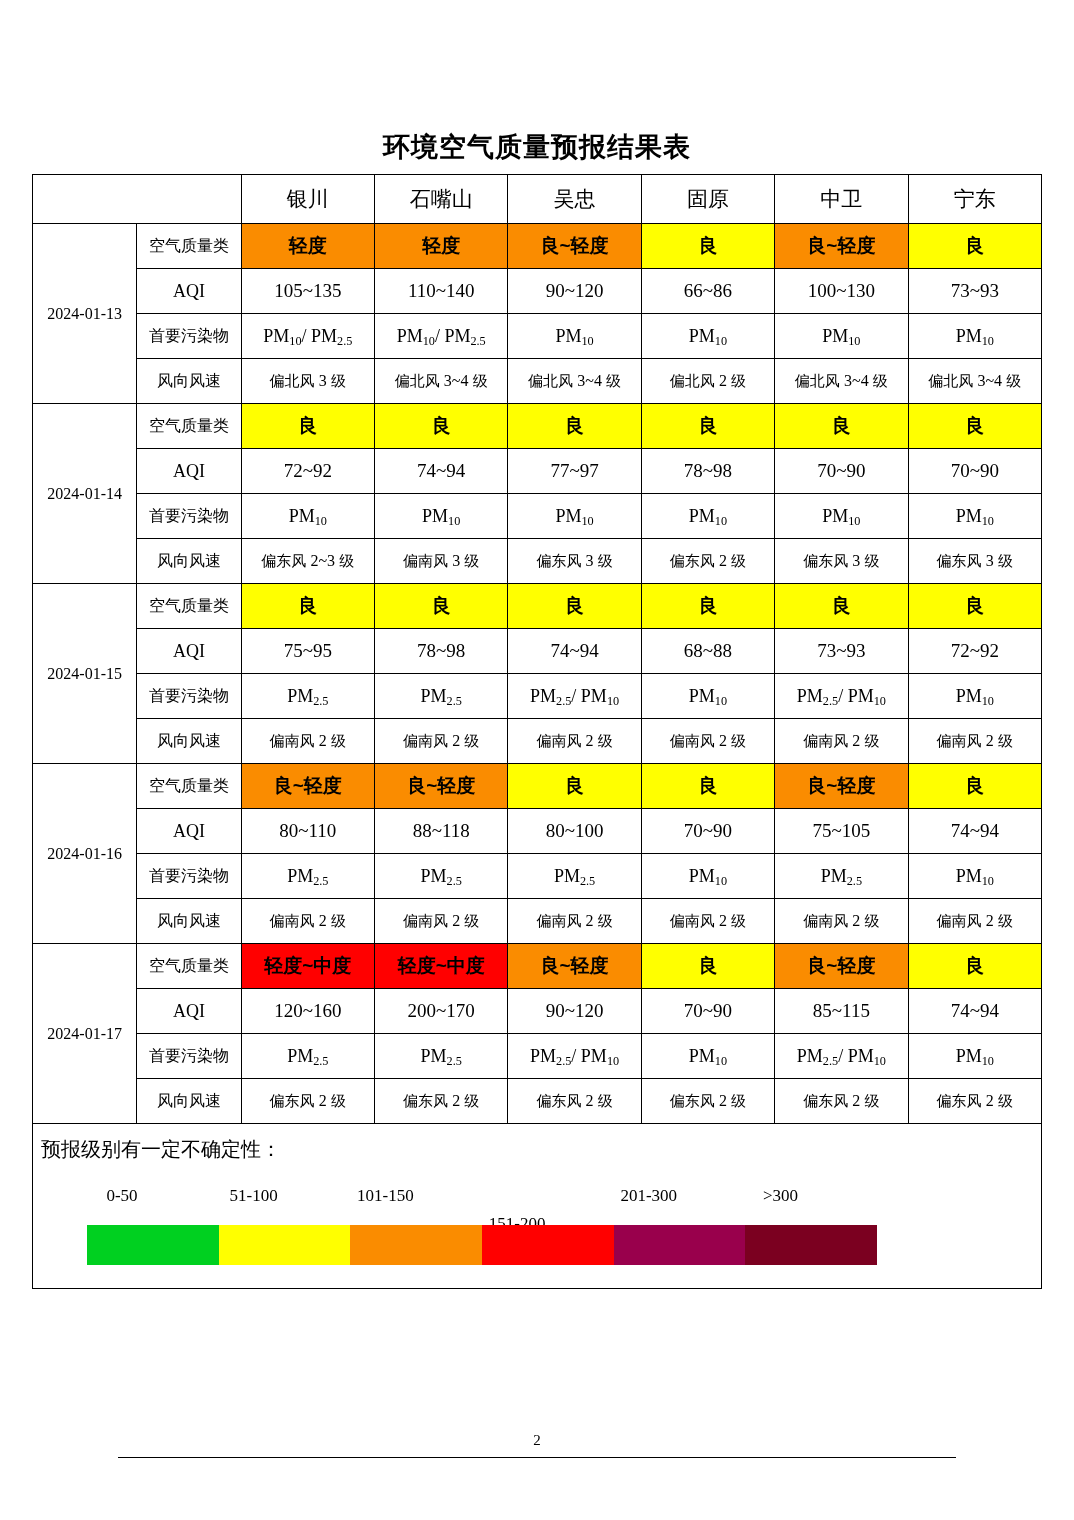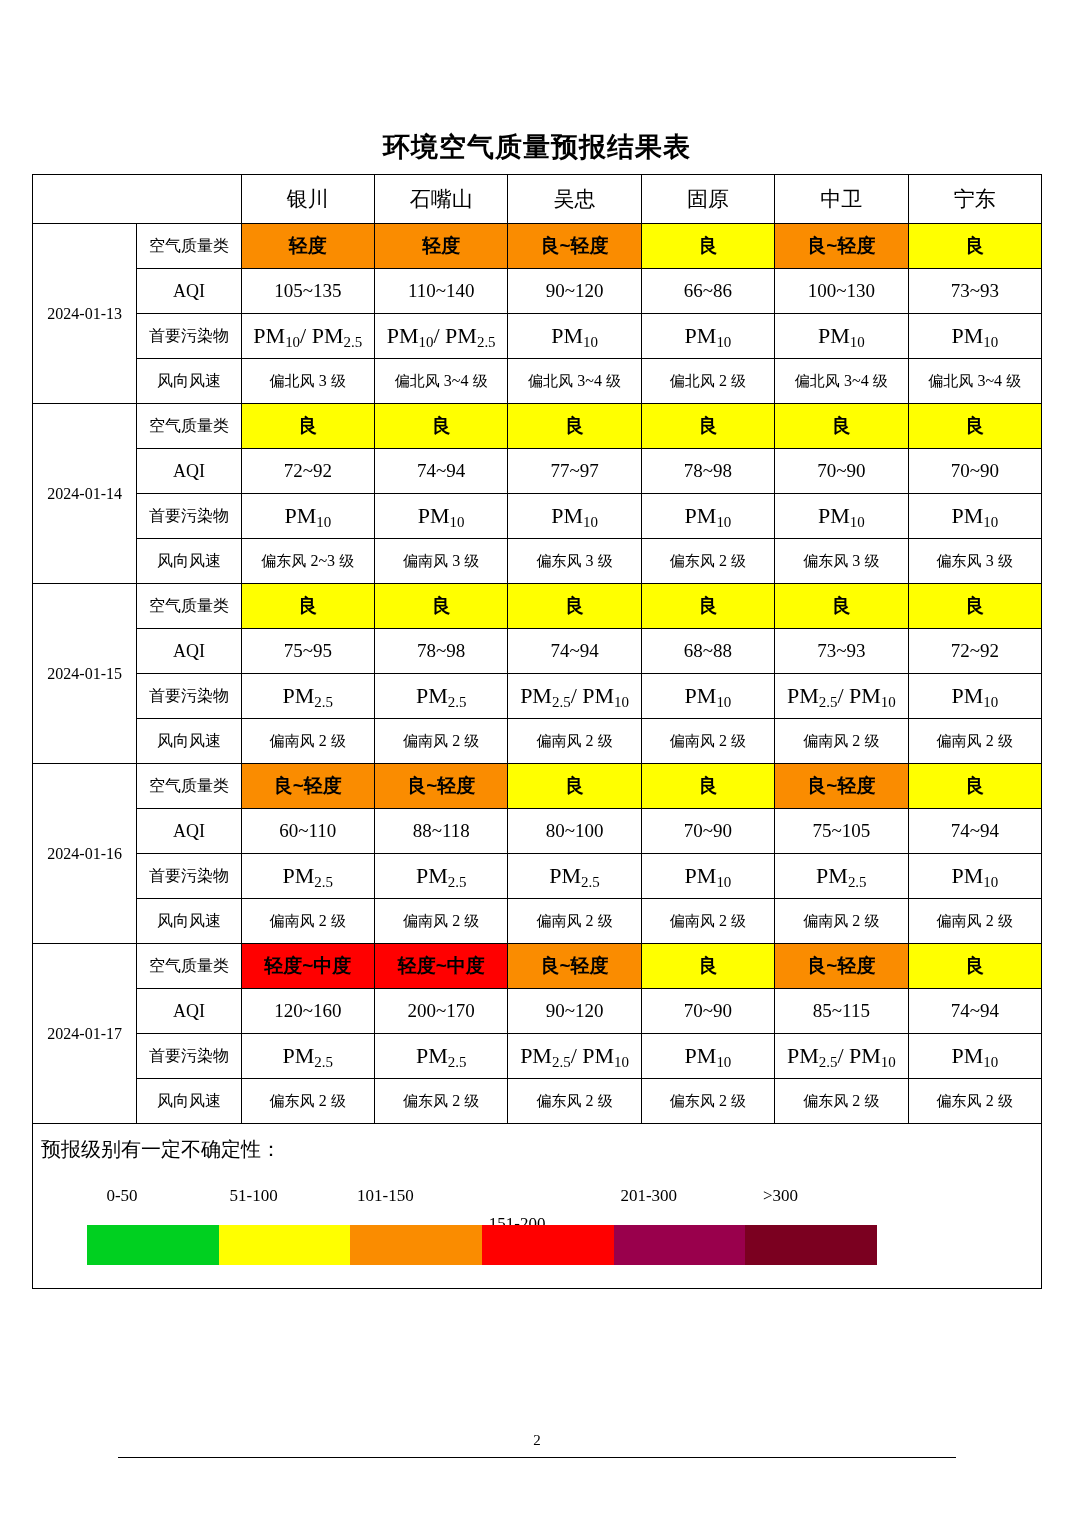--- a/index.html
+++ b/index.html
@@ -58,21 +58,21 @@
     font-family:"Liberation Serif", serif;
     font-size:16px;
   }
 
   .val{height:44px;font-size:18px;}
   .val.cat{
     font-family:"Liberation Sans", sans-serif;
     font-size:19px;font-weight:700;
   }
   .val.aqi{font-size:19px;}
-  .val.pol{font-size:22px;}
+  .val.pol{font-size:18px;}
   .val.wind{
     font-family:"Liberation Sans", sans-serif;
     font-size:15px;
   }
   .val.wind .lv{font-family:"Liberation Serif", serif;font-size:16px;}
 
   sub{font-size:0.68em;vertical-align:baseline;position:relative;top:0.3em;}
 
   .sep-top td{border-top:1px solid #000;}
 
@@ -269,21 +269,21 @@
           <td class="metric-cell ">空气质量类</td>
           <td class="val cat" style="background: rgb(250, 140, 0);">良~轻度</td>
           <td class="val cat" style="background: rgb(250, 140, 0);">良~轻度</td>
           <td class="val cat" style="background: rgb(255, 255, 0);">良</td>
           <td class="val cat" style="background: rgb(255, 255, 0);">良</td>
           <td class="val cat" style="background: rgb(250, 140, 0);">良~轻度</td>
           <td class="val cat" style="background: rgb(255, 255, 0);">良</td>
         </tr>
         <tr>
           <td class="metric-cell aqi">AQI</td>
-          <td class="val aqi">60~110</td>
+          <td class="val aqi">80~110</td>
           <td class="val aqi">88~118</td>
           <td class="val aqi">80~100</td>
           <td class="val aqi">70~90</td>
           <td class="val aqi">75~105</td>
           <td class="val aqi">74~94</td>
         </tr>
         <tr>
           <td class="metric-cell ">首要污染物</td>
           <td class="val pol">PM<sub>2.5</sub></td>
           <td class="val pol">PM<sub>2.5</sub></td>

